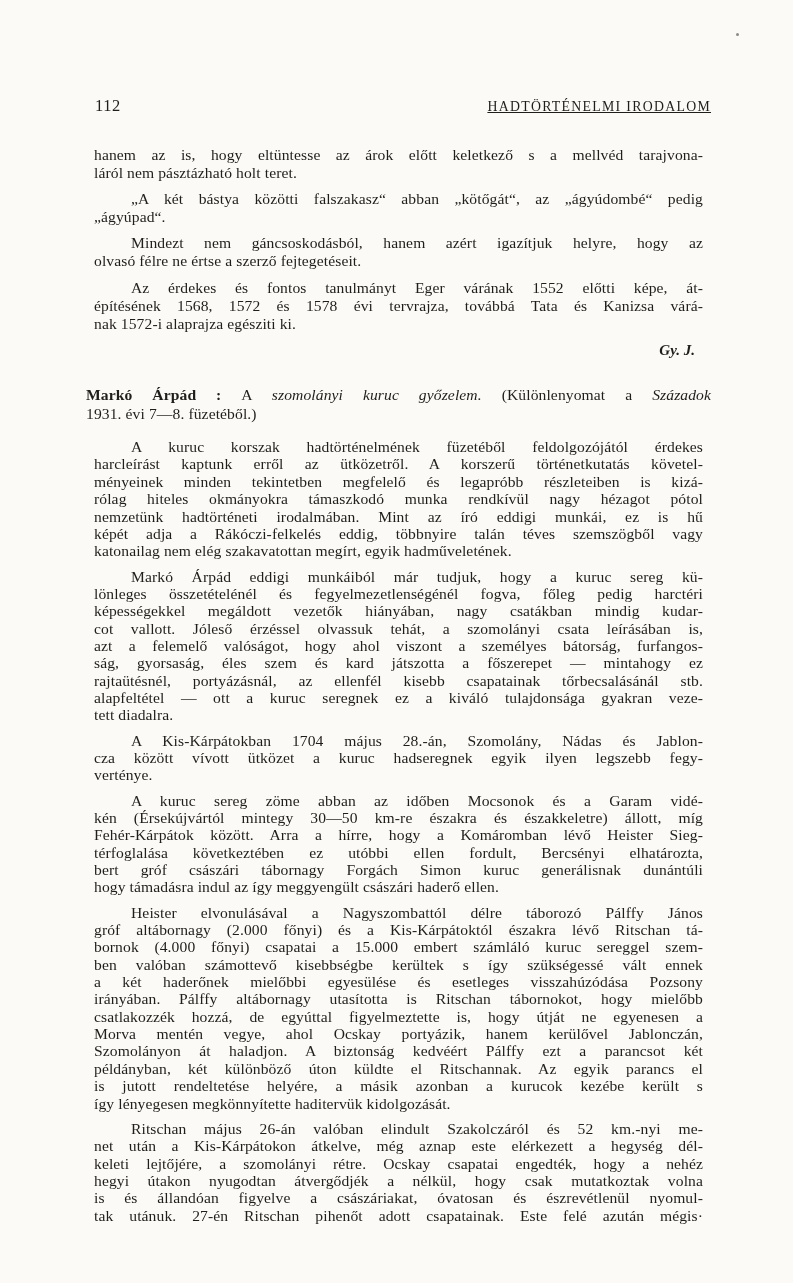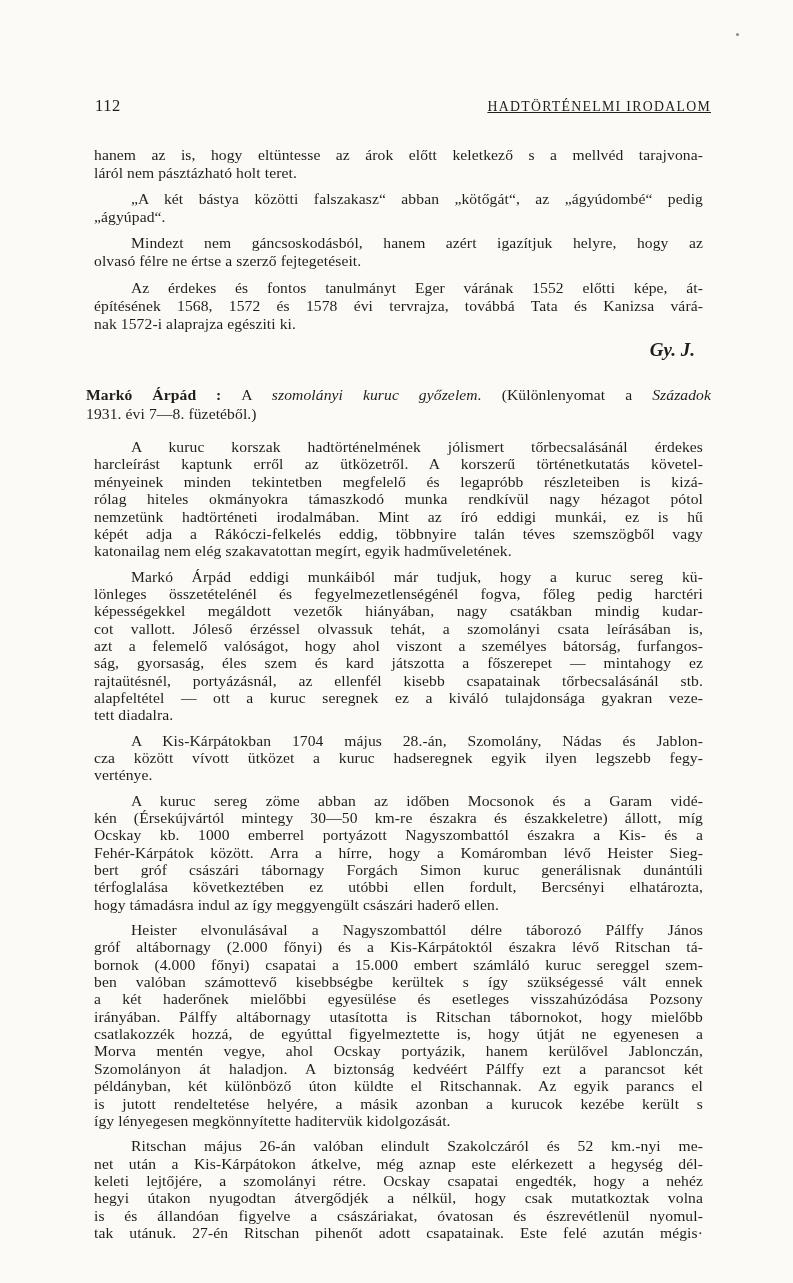--- a/index.html
+++ b/index.html
@@ -44,21 +44,21 @@
     text-align-last:justify;
     letter-spacing:0.1px;
   }
   .line.last{text-align-last:left;}
   .line.indent{text-indent:37px;}
   .sig-row{
     text-align:right;
     padding-right:16px;
     font-style:italic;
     font-weight:bold;
-    font-size:19px;
+    font-size:15px;
     line-height:18.1px;
   }
   .review-heading{margin:27px 0 15px;}
   .review-heading .line{line-height:18.6px;}
   .seg{font-style:normal;font-weight:normal;}
   .seg.b{font-weight:bold;}
   .seg.i{font-style:italic;}
   
   .review-heading ~ .para .line{line-height:17.35px;}
   .scan-speck{
@@ -93,21 +93,21 @@
         <div class="line indent">Az érdekes és fontos tanulmányt Eger várának 1552 előtti képe, át-</div>
         <div class="line">építésének 1568, 1572 és 1578 évi tervrajza, továbbá Tata és Kanizsa várá-</div>
         <div class="line last">nak 1572-i alaprajza egésziti ki.</div>
       </div>
       <div class="sig-row">Gy. J.</div>
       <div class="review-heading">
         <div class="line"><span class="seg b">Markó Árpád : </span><span class="seg">A </span><span class="seg i">szomolányi kuruc győzelem.</span><span class="seg"> (Különlenyomat a </span><span class="seg i">Századok</span></div>
         <div class="line last"><span class="seg">1931. évi 7—8. füzetéből.)</span></div>
       </div>
       <div class="para">
-        <div class="line indent">A kuruc korszak hadtörténelmének jólismert tőrbecsalásánál érdekes</div>
+        <div class="line indent">A kuruc korszak hadtörténelmének füzetéből feldolgozójától érdekes</div>
         <div class="line">harcleírást kaptunk erről az ütközetről. A korszerű történetkutatás követel-</div>
         <div class="line">ményeinek minden tekintetben megfelelő és legapróbb részleteiben is kizá-</div>
         <div class="line">rólag hiteles okmányokra támaszkodó munka rendkívül nagy hézagot pótol</div>
         <div class="line">nemzetünk hadtörténeti irodalmában. Mint az író eddigi munkái, ez is hű</div>
         <div class="line">képét adja a Rákóczi-felkelés eddig, többnyire talán téves szemszögből vagy</div>
         <div class="line last">katonailag nem elég szakavatottan megírt, egyik hadműveletének.</div>
       </div>
       <div class="para">
         <div class="line indent">Markó Árpád eddigi munkáiból már tudjuk, hogy a kuruc sereg kü-</div>
         <div class="line">lönleges összetételénél és fegyelmezetlenségénél fogva, főleg pedig harctéri</div>
@@ -120,24 +120,23 @@
         <div class="line last">tett diadalra.</div>
       </div>
       <div class="para">
         <div class="line indent">A Kis-Kárpátokban 1704 május 28.-án, Szomolány, Nádas és Jablon-</div>
         <div class="line">cza között vívott ütközet a kuruc hadseregnek egyik ilyen legszebb fegy-</div>
         <div class="line last">verténye.</div>
       </div>
       <div class="para">
         <div class="line indent">A kuruc sereg zöme abban az időben Mocsonok és a Garam vidé-</div>
         <div class="line">kén (Érsekújvártól mintegy 30—50 km-re északra és északkeletre) állott, míg</div>
-        <div class="line">Ocskay kb. 1000 emberrel portyázott Nagyszombattól északra a Kis- és a</div>
         <div class="line">Fehér-Kárpátok között. Arra a hírre, hogy a Komáromban lévő Heister Sieg-</div>
+        <div class="line">térfoglalása következtében ez utóbbi ellen fordult, Bercsényi elhatározta,</div>
         <div class="line">bert gróf császári tábornagy Forgách Simon kuruc generálisnak dunántúli</div>
-        <div class="line">térfoglalása következtében ez utóbbi ellen fordult, Bercsényi elhatározta,</div>
         <div class="line last">hogy támadásra indul az így meggyengült császári haderő ellen.</div>
       </div>
       <div class="para">
         <div class="line indent">Heister elvonulásával a Nagyszombattól délre táborozó Pálffy János</div>
         <div class="line">gróf altábornagy (2.000 főnyi) és a Kis-Kárpátoktól északra lévő Ritschan tá-</div>
         <div class="line">bornok (4.000 főnyi) csapatai a 15.000 embert számláló kuruc sereggel szem-</div>
         <div class="line">ben valóban számottevő kisebbségbe kerültek s így szükségessé vált ennek</div>
         <div class="line">a két haderőnek mielőbbi egyesülése és esetleges visszahúzódása Pozsony</div>
         <div class="line">irányában. Pálffy altábornagy utasította is Ritschan tábornokot, hogy mielőbb</div>
         <div class="line">csatlakozzék hozzá, de egyúttal figyelmeztette is, hogy útját ne egyenesen a</div>

